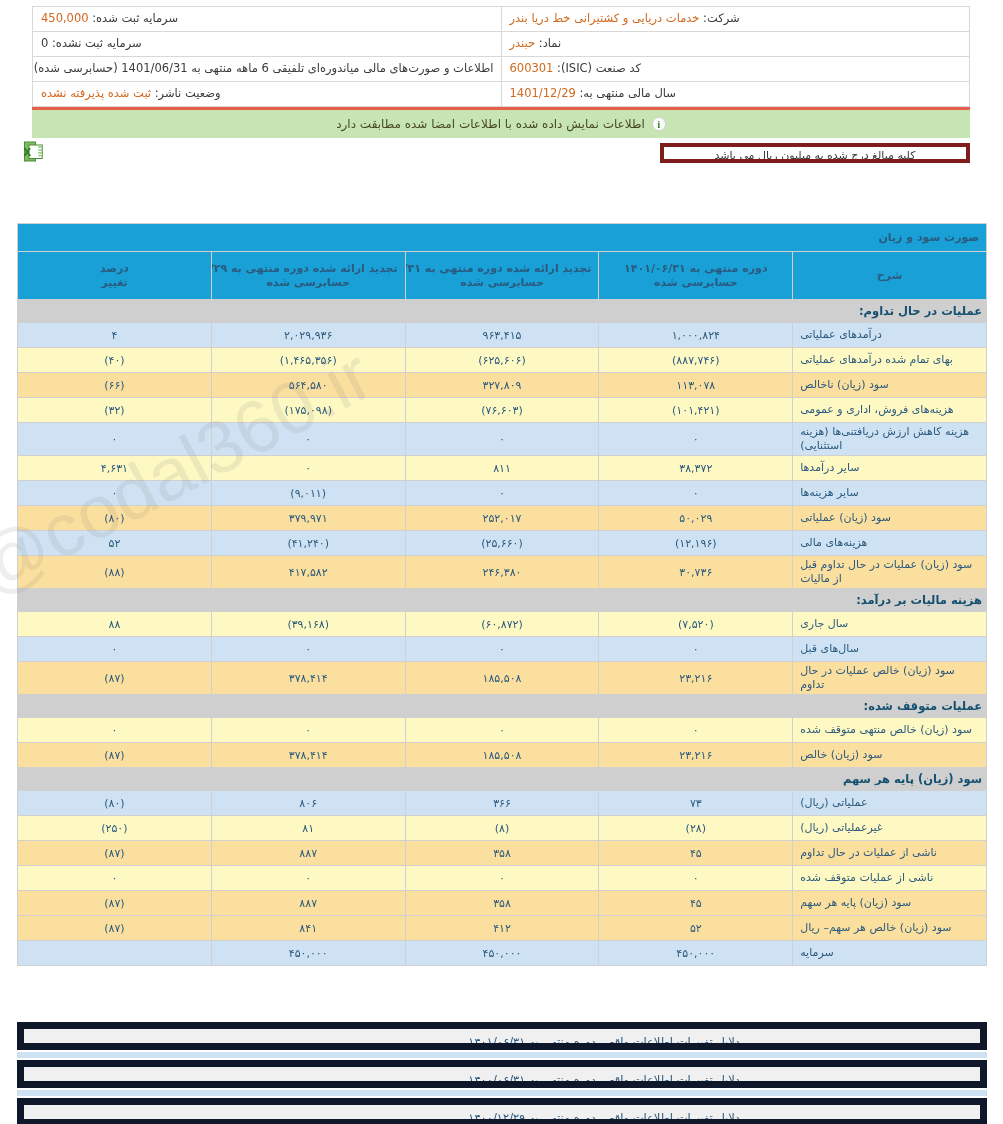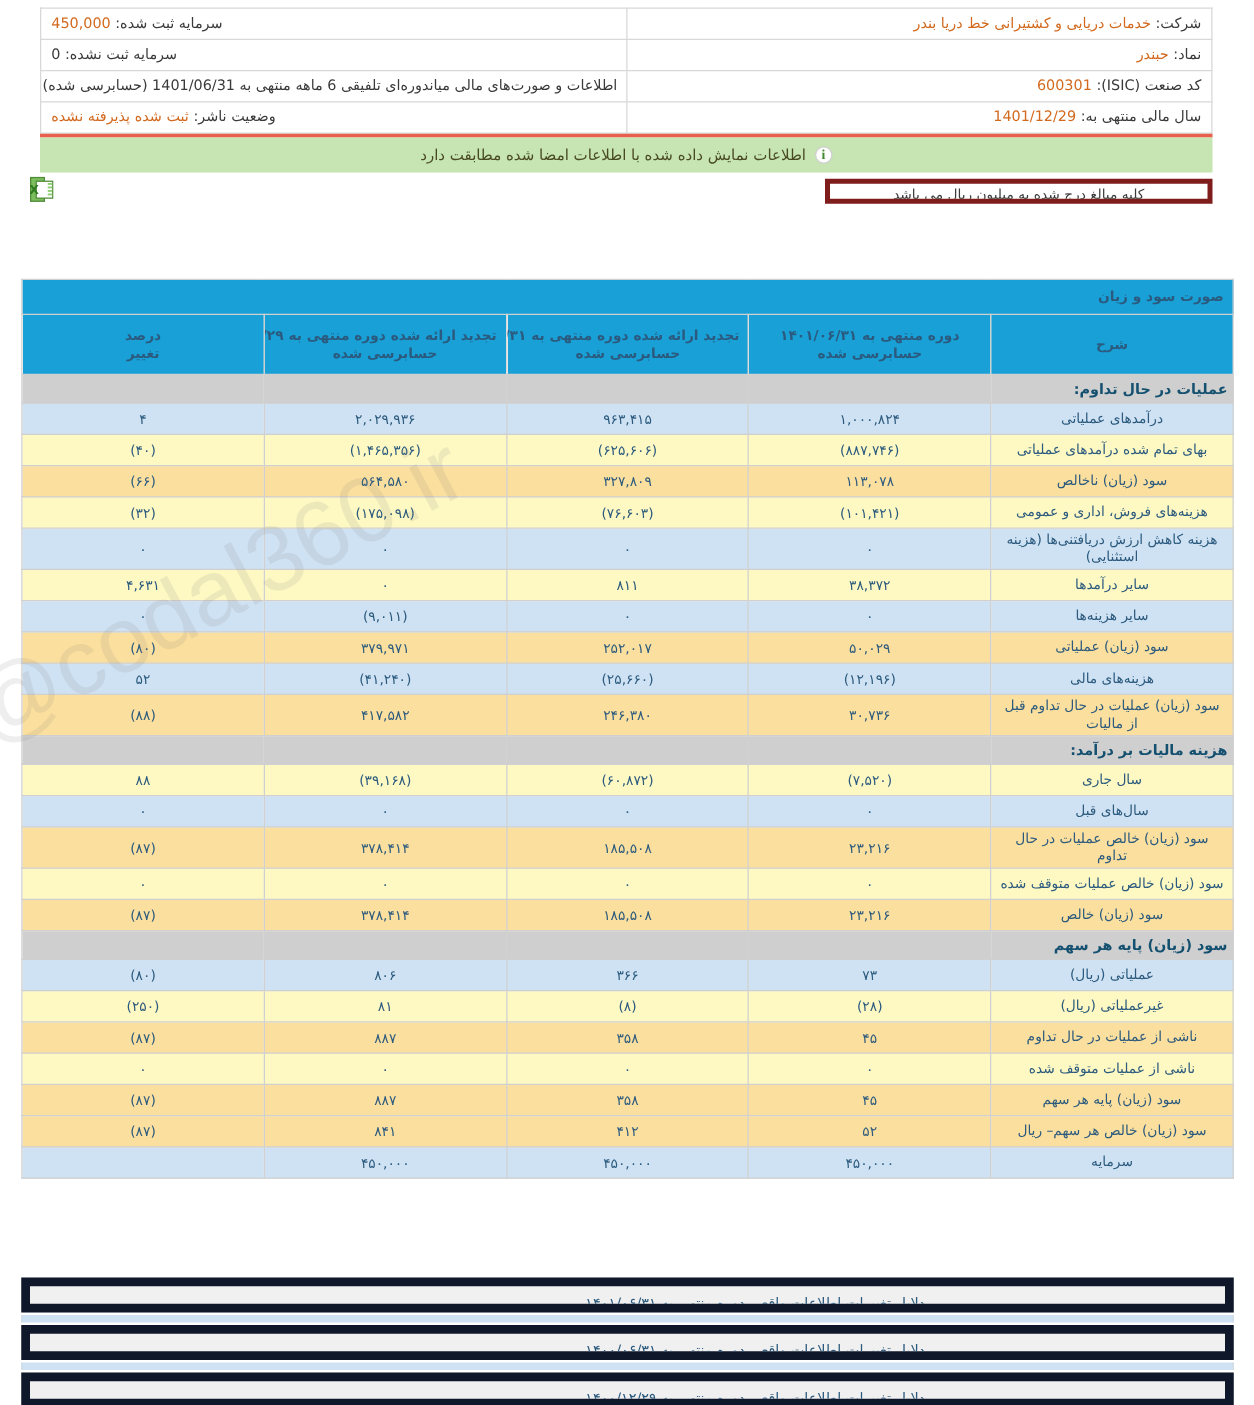--- a/index.html
+++ b/index.html
@@ -32,21 +32,21 @@
   table.ident td {
     border: 1px solid #d8d8d8;
     height: 25px;
     padding: 1px 8px 3px 8px;
     font-size: 11.5px;
     color: #404040;
     vertical-align: middle;
     white-space: nowrap;
     overflow: hidden;
   }
-  td.ident-right { text-align: right; width: 50%; }
+  td.ident-right { text-align: left; width: 50%; }
   td.ident-left  { text-align: left;  width: 50%; }
   .lbl { color: #3a3a3a; }
   .val-orange { color: #d2691e; }
   .val-dark  { color: #3a3a3a; }
   .num { font-family: "DejaVu Sans", "Liberation Sans", sans-serif; }
 
   
   .red-bar {
     position: absolute;
     top: 107px; right: 33px;
@@ -152,21 +152,21 @@
   tr.section td {
     background: #cfcfcf;
     font-weight: bold;
     color: #14506f;
     height: 23px;
     font-size: 11.5px;
   }
   tr.section td.desc { text-align: right; padding-right: 4px; }
 
   td.desc {
-    text-align: center;
+    text-align: left;
     padding-right: 9px;
     line-height: 14px;
   }
   td.num-cell {
     text-align: center;
     font-size: 11.5px;
     letter-spacing: 0.2px;
     white-space: nowrap;
   }
 
@@ -417,22 +417,29 @@
           <td class="num-cell pos">۰</td>
           <td class="num-cell pos">۰</td>
         </tr>
         <tr class="data r-gold">
           <td class="desc">سود (زیان) خالص عملیات در حال تداوم</td>
           <td class="num-cell pos">۲۳,۲۱۶</td>
           <td class="num-cell pos">۱۸۵,۵۰۸</td>
           <td class="num-cell pos">۳۷۸,۴۱۴</td>
           <td class="num-cell neg">(۸۷)</td>
         </tr>
-        <tr class="data r-gray">
-          <td class="desc">سود (زیان) خالص عملیات متوقف شده</td>
+        <tr class="section">
+          <td class="desc">عملیات متوقف شده:</td>
+          <td></td>
+          <td></td>
+          <td></td>
+          <td></td>
+        </tr>
+        <tr class="data r-gray">
+          <td class="desc">سود (زیان) خالص منتهی متوقف شده</td>
           <td class="num-cell pos">۰</td>
           <td class="num-cell pos">۰</td>
           <td class="num-cell pos">۰</td>
           <td class="num-cell pos">۰</td>
         </tr>
         <tr class="data r-gold">
           <td class="desc">سود (زیان) خالص</td>
           <td class="num-cell pos">۲۳,۲۱۶</td>
           <td class="num-cell pos">۱۸۵,۵۰۸</td>
           <td class="num-cell pos">۳۷۸,۴۱۴</td>

